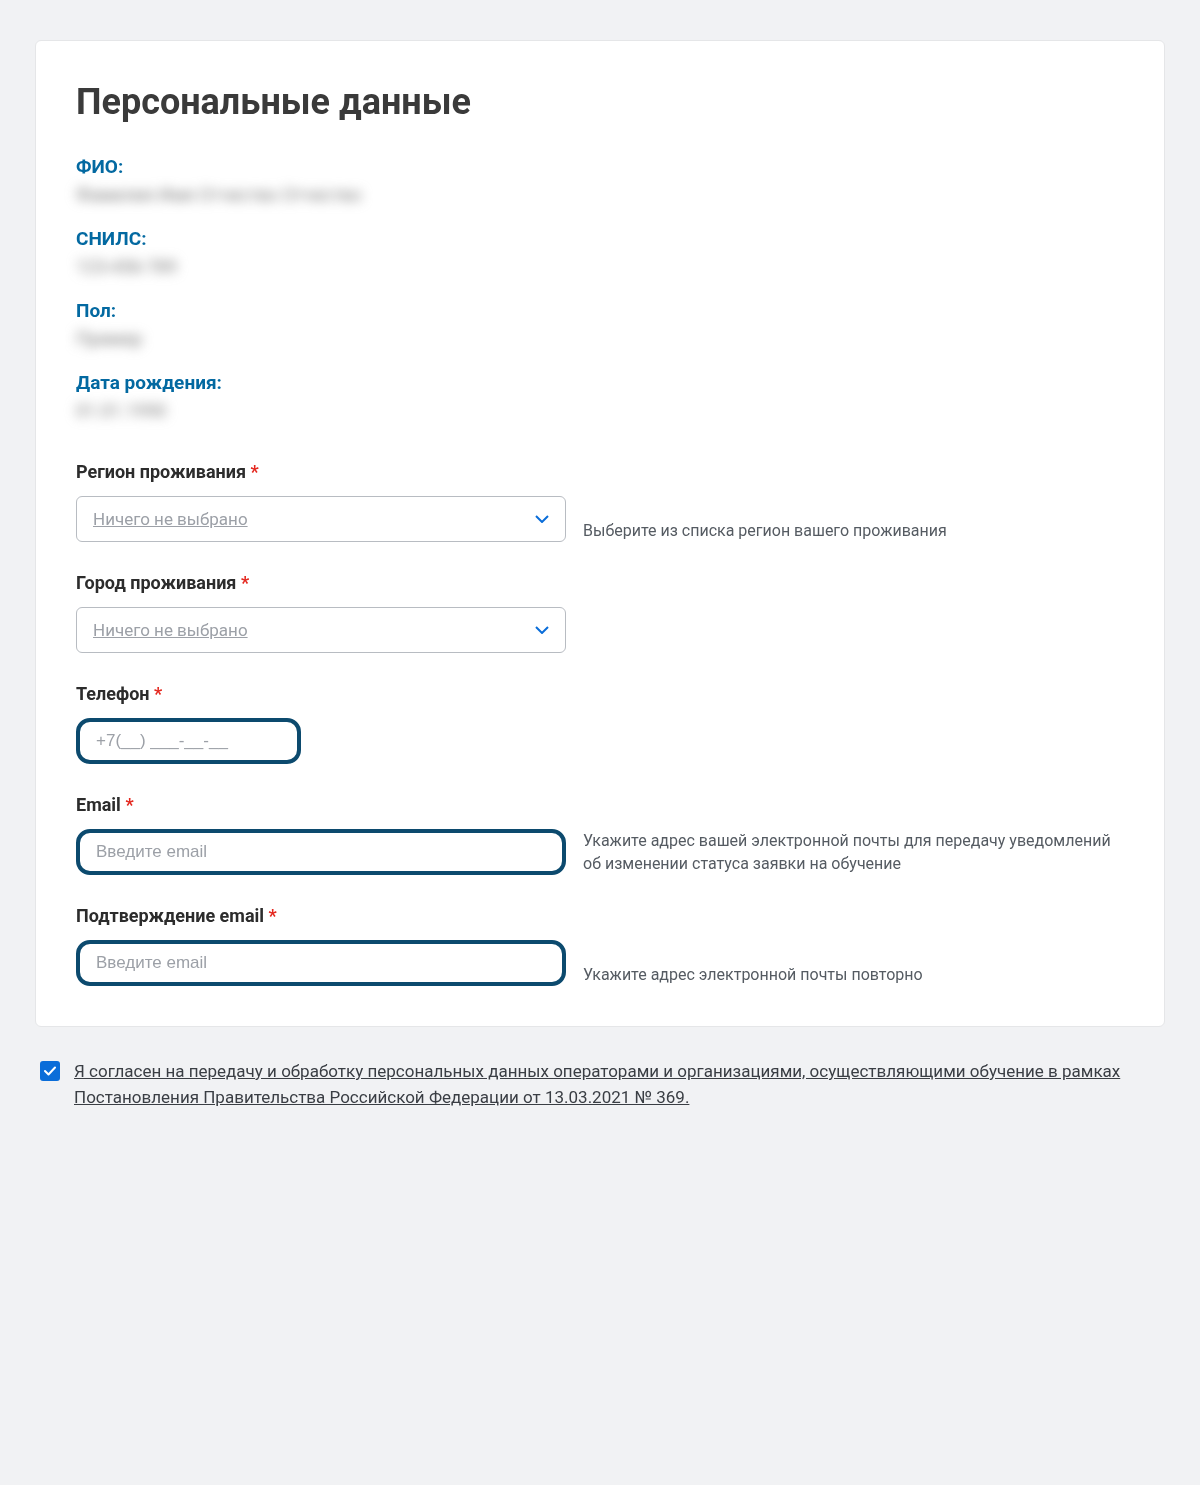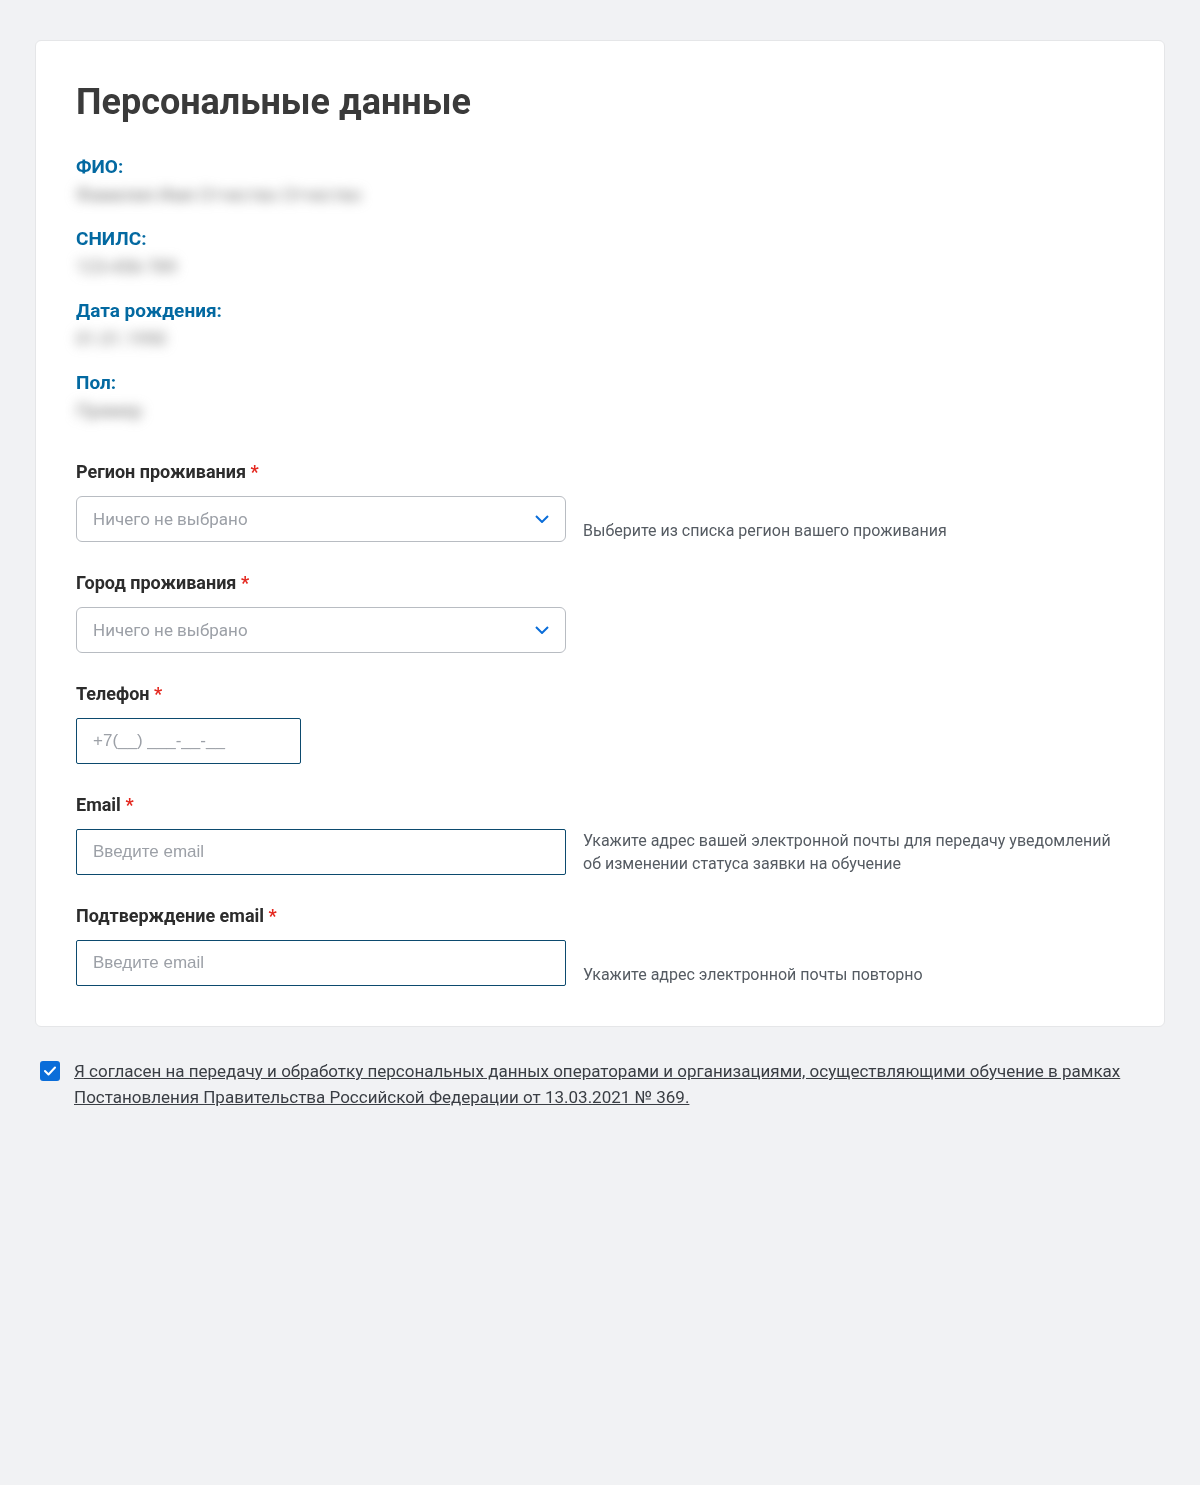--- a/index.html
+++ b/index.html
@@ -76,35 +76,36 @@
       border-radius: 6px;
       display: flex;
       align-items: center;
       padding: 0 16px;
       cursor: pointer;
       background: #fff;
     }
     .select-box-text {
       color: #9ca0a7;
       font-size: 17px;
+      text-decoration: underline;
     }
     .caret-down-icon {
       position: absolute;
       right: 16px;
       top: 50%;
       transform: translateY(-50%);
     }
     .caret-down-icon svg {
       display: block;
     }
     .text-input {
       width: 100%;
       height: 46px;
-      border: 1px solid #0c4a6e;
-      border-radius: 2px;
+      border: 4px solid #0c4a6e;
+      border-radius: 14px;
       padding: 0 16px;
       font-size: 17px;
       color: #2c2c2c;
       background: #fff;
     }
     .text-input::placeholder {
       color: #9ca0a7;
     }
     .phone-input-wrapper {
       width: 225px;
@@ -157,27 +158,27 @@
     <div class="static-label">ФИО:</div>
     <div class="static-value">Фамилия Имя Отчество Отчество</div>
   </div>
 
   <div class="static-field">
     <div class="static-label">СНИЛС:</div>
     <div class="static-value">123-456-789</div>
   </div>
 
   <div class="static-field">
+    <div class="static-label">Пол:</div>
+    <div class="static-value">Пример</div>
+  </div>
+
+  <div class="static-field">
     <div class="static-label">Дата рождения:</div>
     <div class="static-value">01.01.1990</div>
-  </div>
-
-  <div class="static-field">
-    <div class="static-label">Пол:</div>
-    <div class="static-value">Пример</div>
   </div>
 
   <div class="form-section">
 
     <div class="form-row">
       <div class="form-col-left">
         <label class="form-label">
           <span>Регион проживания</span>
           <span class="required-asterisk">*</span>
         </label>

